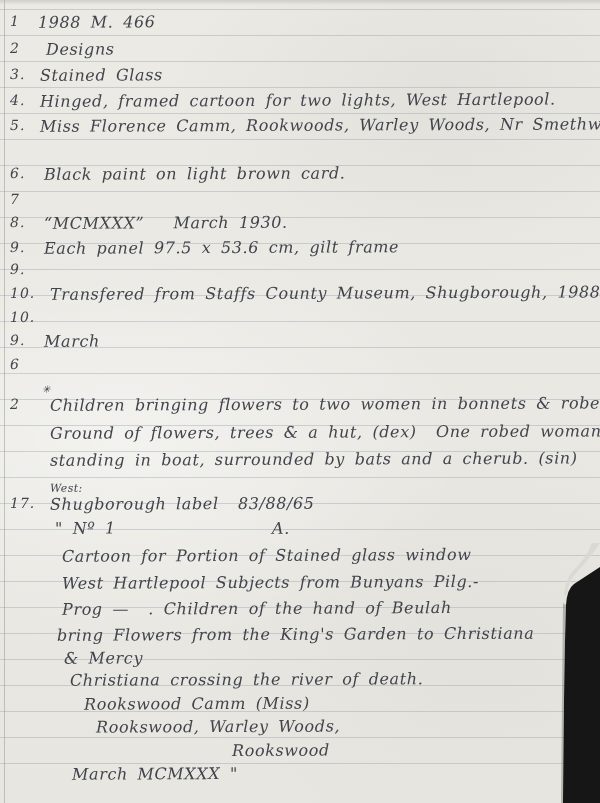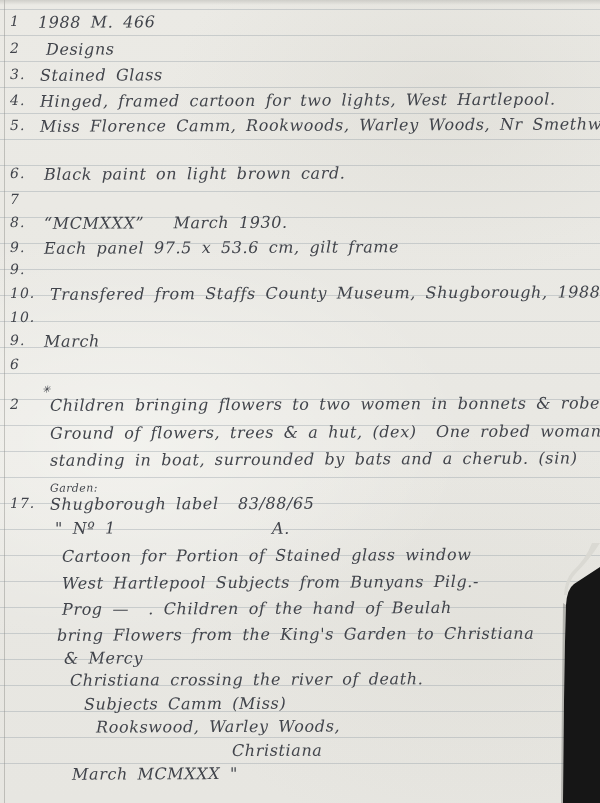--- a/index.html
+++ b/index.html
@@ -126,21 +126,21 @@
         <span class="num">2</span>
         <span class="txt" style="left: 50px;">Children bringing flowers to two women in bonnets &amp; robes.</span>
       </div>
       <div class="hl" style="top: 424px;">
         <span class="txt" style="left: 50px;">Ground of flowers, trees &amp; a hut, (dex)  One robed woman</span>
       </div>
       <div class="hl" style="top: 451px;">
         <span class="txt" style="left: 50px;">standing in boat, surrounded by bats and a cherub. (sin)</span>
       </div>
       <div class="hl small" style="top: 482px;">
-        <span class="txt" style="left: 50px; font-size: 11px;">Garden:</span>
+        <span class="txt" style="left: 50px; font-size: 11px;">West:</span>
       </div>
       <div class="hl" style="top: 495px;">
         <span class="num">17.</span>
         <span class="txt" style="left: 50px;">Shugborough label  83/88/65</span>
       </div>
       <div class="hl" style="top: 519px;">
         <span class="txt" style="left: 55px;">" Nº 1</span>
       </div>
       <div class="hl" style="top: 520px;">
         <span class="txt" style="left: 272px;">A.</span>
@@ -157,27 +157,27 @@
       <div class="hl" style="top: 626px;">
         <span class="txt" style="left: 57px;">bring Flowers from the King's Garden to Christiana</span>
       </div>
       <div class="hl" style="top: 649px;">
         <span class="txt" style="left: 64px;">&amp; Mercy</span>
       </div>
       <div class="hl" style="top: 671px;">
         <span class="txt" style="left: 70px;">Christiana crossing the river of death.</span>
       </div>
       <div class="hl" style="top: 695px;">
-        <span class="txt" style="left: 84px;">Subjects Camm (Miss)</span>
+        <span class="txt" style="left: 84px;">Rookswood Camm (Miss)</span>
       </div>
       <div class="hl" style="top: 718px;">
         <span class="txt" style="left: 96px;">Rookswood, Warley Woods,</span>
       </div>
       <div class="hl" style="top: 742px;">
-        <span class="txt" style="left: 232px;">Christiana</span>
+        <span class="txt" style="left: 232px;">Rookswood</span>
       </div>
       <div class="hl" style="top: 765px;">
         <span class="txt" style="left: 72px;">March MCMXXX "</span>
       </div>
     </div>
 
   <svg class="corner" width="60" height="260" viewBox="0 0 60 260">
     <path d="M60 10 L60 260 L23 260 Q24 120 26 62 Q27 46 34 41 L60 24 Z" fill="#161616"></path>
     <path d="M60 0 Q50 16 36 30 Q28 38 27 52 L24 52 Q25 37 32 29 Q46 16 52 0 Z" fill="#d9d8d2" opacity="0.95"></path>
     <path d="M23 60 Q22 150 21 260 L23 260 Q24 120 26 62 Z" fill="rgba(90,90,85,0.35)"></path>

